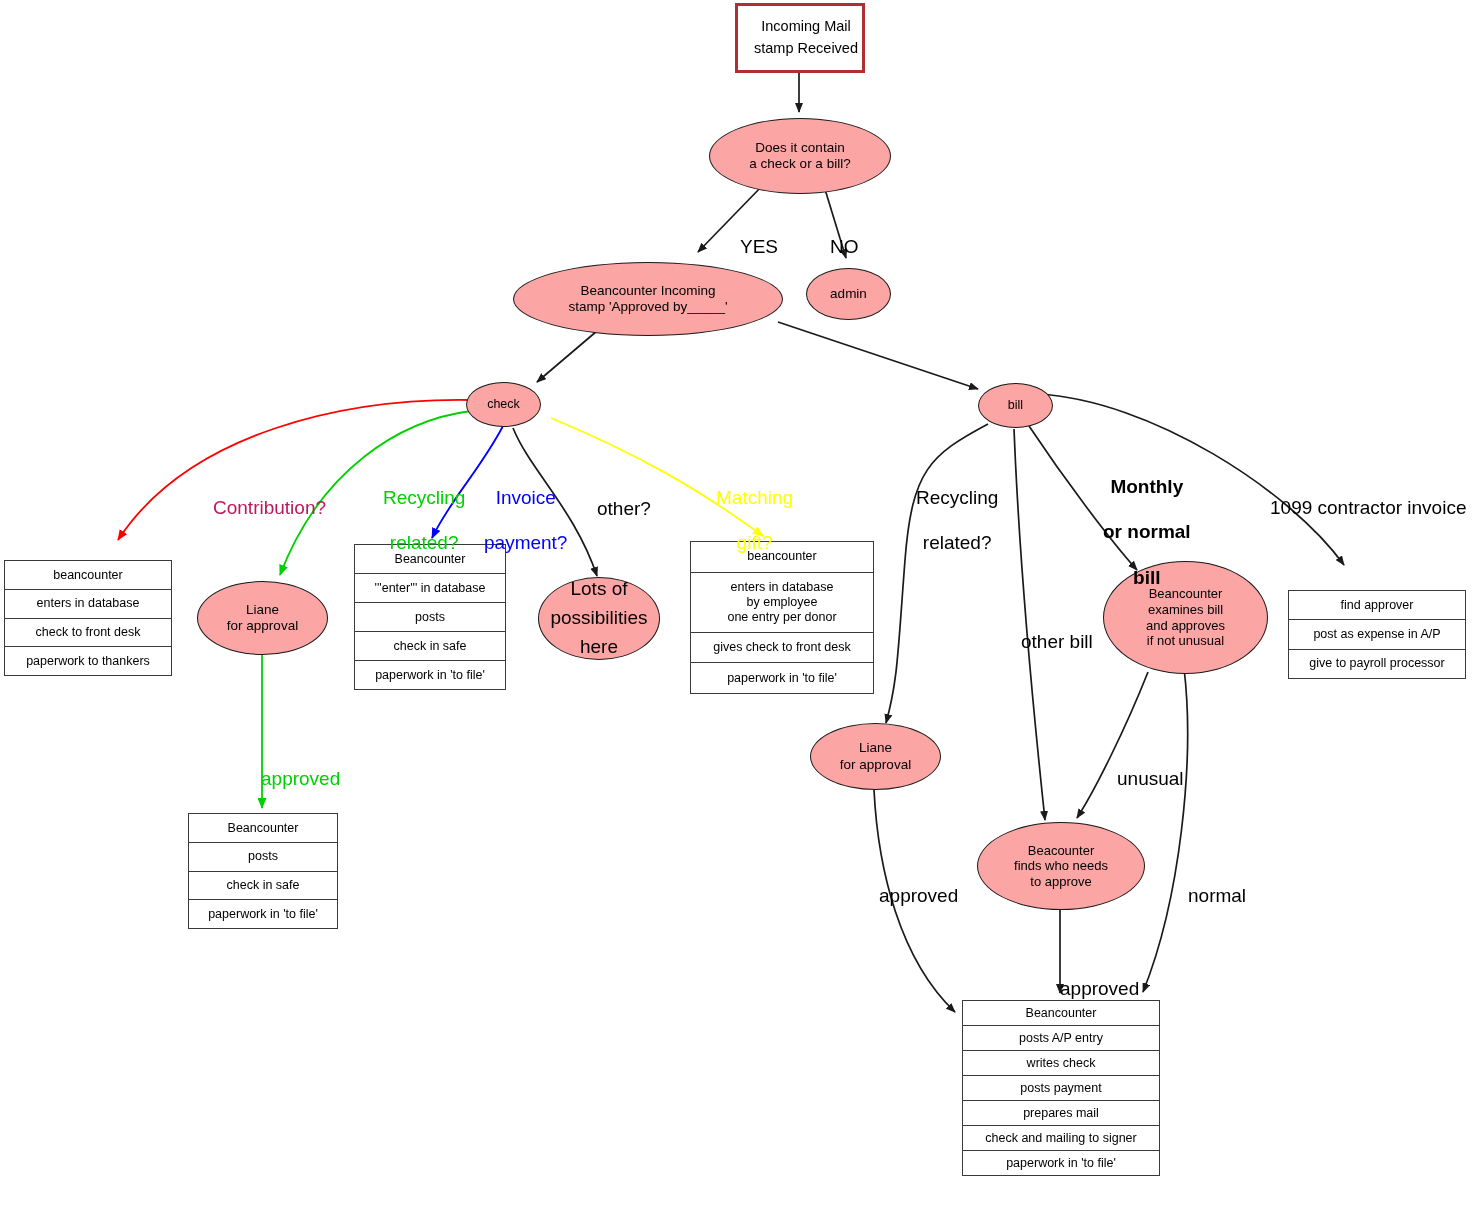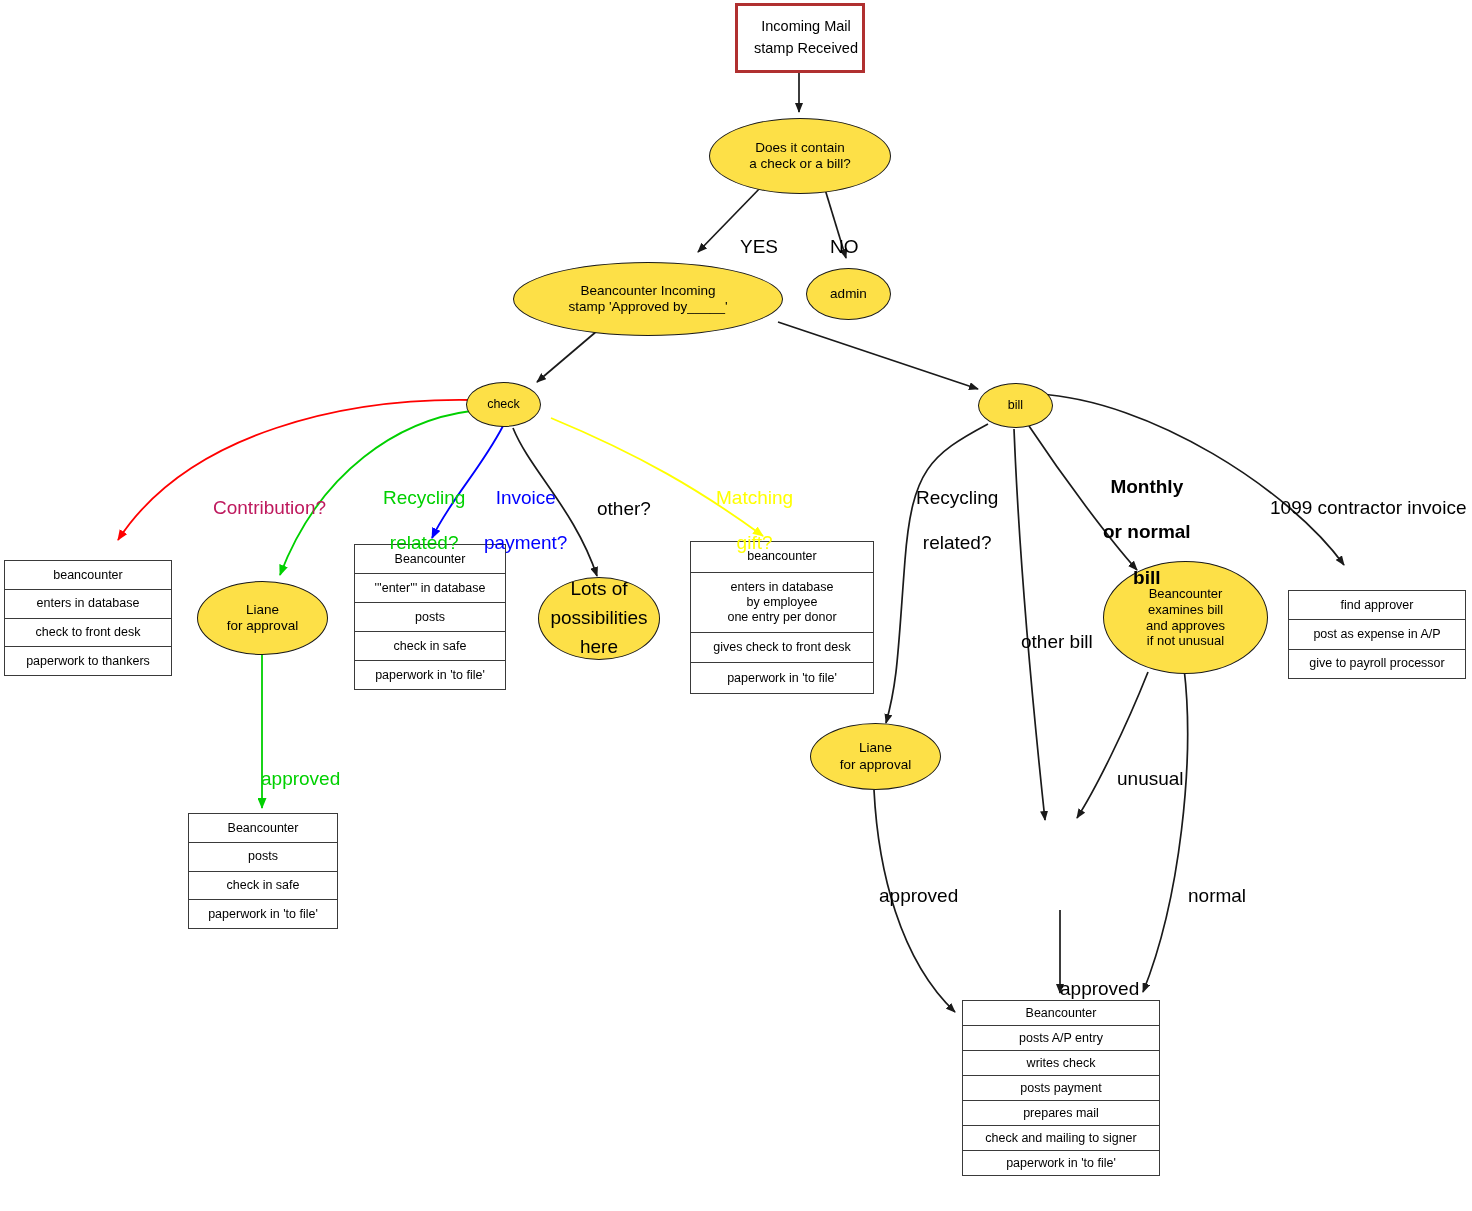--- a/index.html
+++ b/index.html
@@ -65,21 +65,21 @@
     text-align: center;
     line-height: 1.1;
     padding-left: 12px;
   }
   .startbox .ln { display: block; padding: 3px 0; }
 
   
   .ell {
     border: 1.5px solid #1a1a1a;
     border-radius: 50%;
-    background: #fde047;
+    background: #fca5a5;
     display: flex;
     flex-direction: column;
     align-items: center;
     justify-content: center;
     text-align: center;
     line-height: 1.2;
   }
   .ell .ln { display: block; }
 
   
@@ -280,20 +280,25 @@
       <span class="ln">find approver</span>
     </div>
     <div class="cell">
       <span class="ln">post as expense in A/P</span>
     </div>
     <div class="cell">
       <span class="ln">give to payroll processor</span>
     </div>
   </div>
 
+  <div class="node ell" style="left:977px; top:822px; width:168px; height:88px; font-size:13px;">
+    <span class="ln">Beacounter</span>
+    <span class="ln">finds who needs</span>
+    <span class="ln">to approve</span>
+  </div>
 
   <div class="node rec" style="left:962px; top:1000px; width:198px; height:176px; font-size:12.5px;">
     <div class="cell">
       <span class="ln">Beancounter</span>
     </div>
     <div class="cell">
       <span class="ln">posts A/P entry</span>
     </div>
     <div class="cell">
       <span class="ln">writes check</span>

